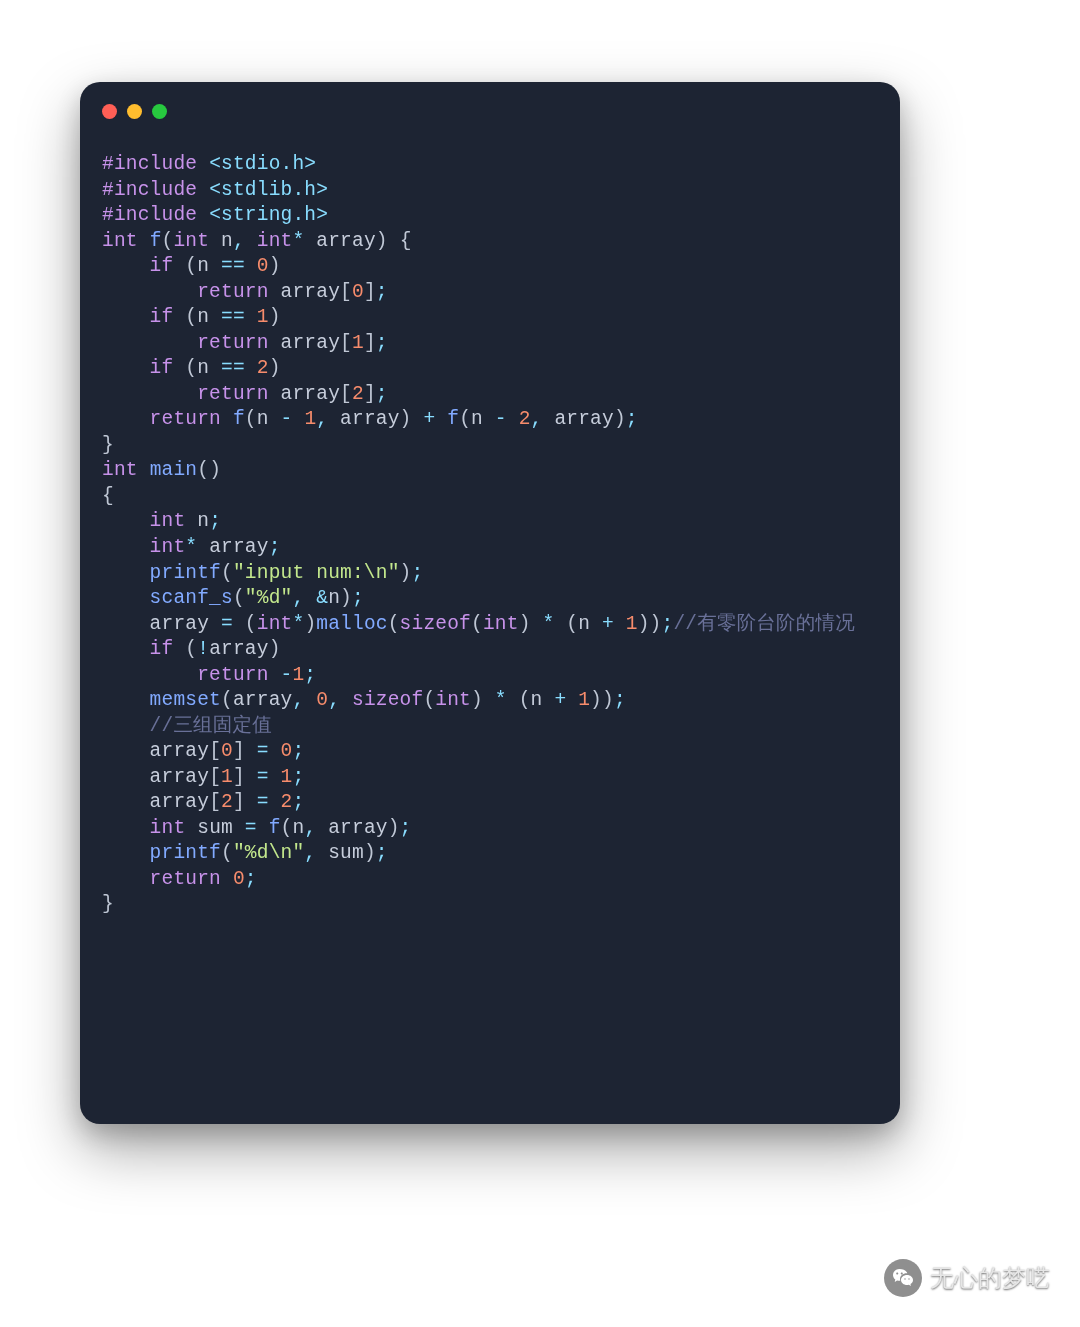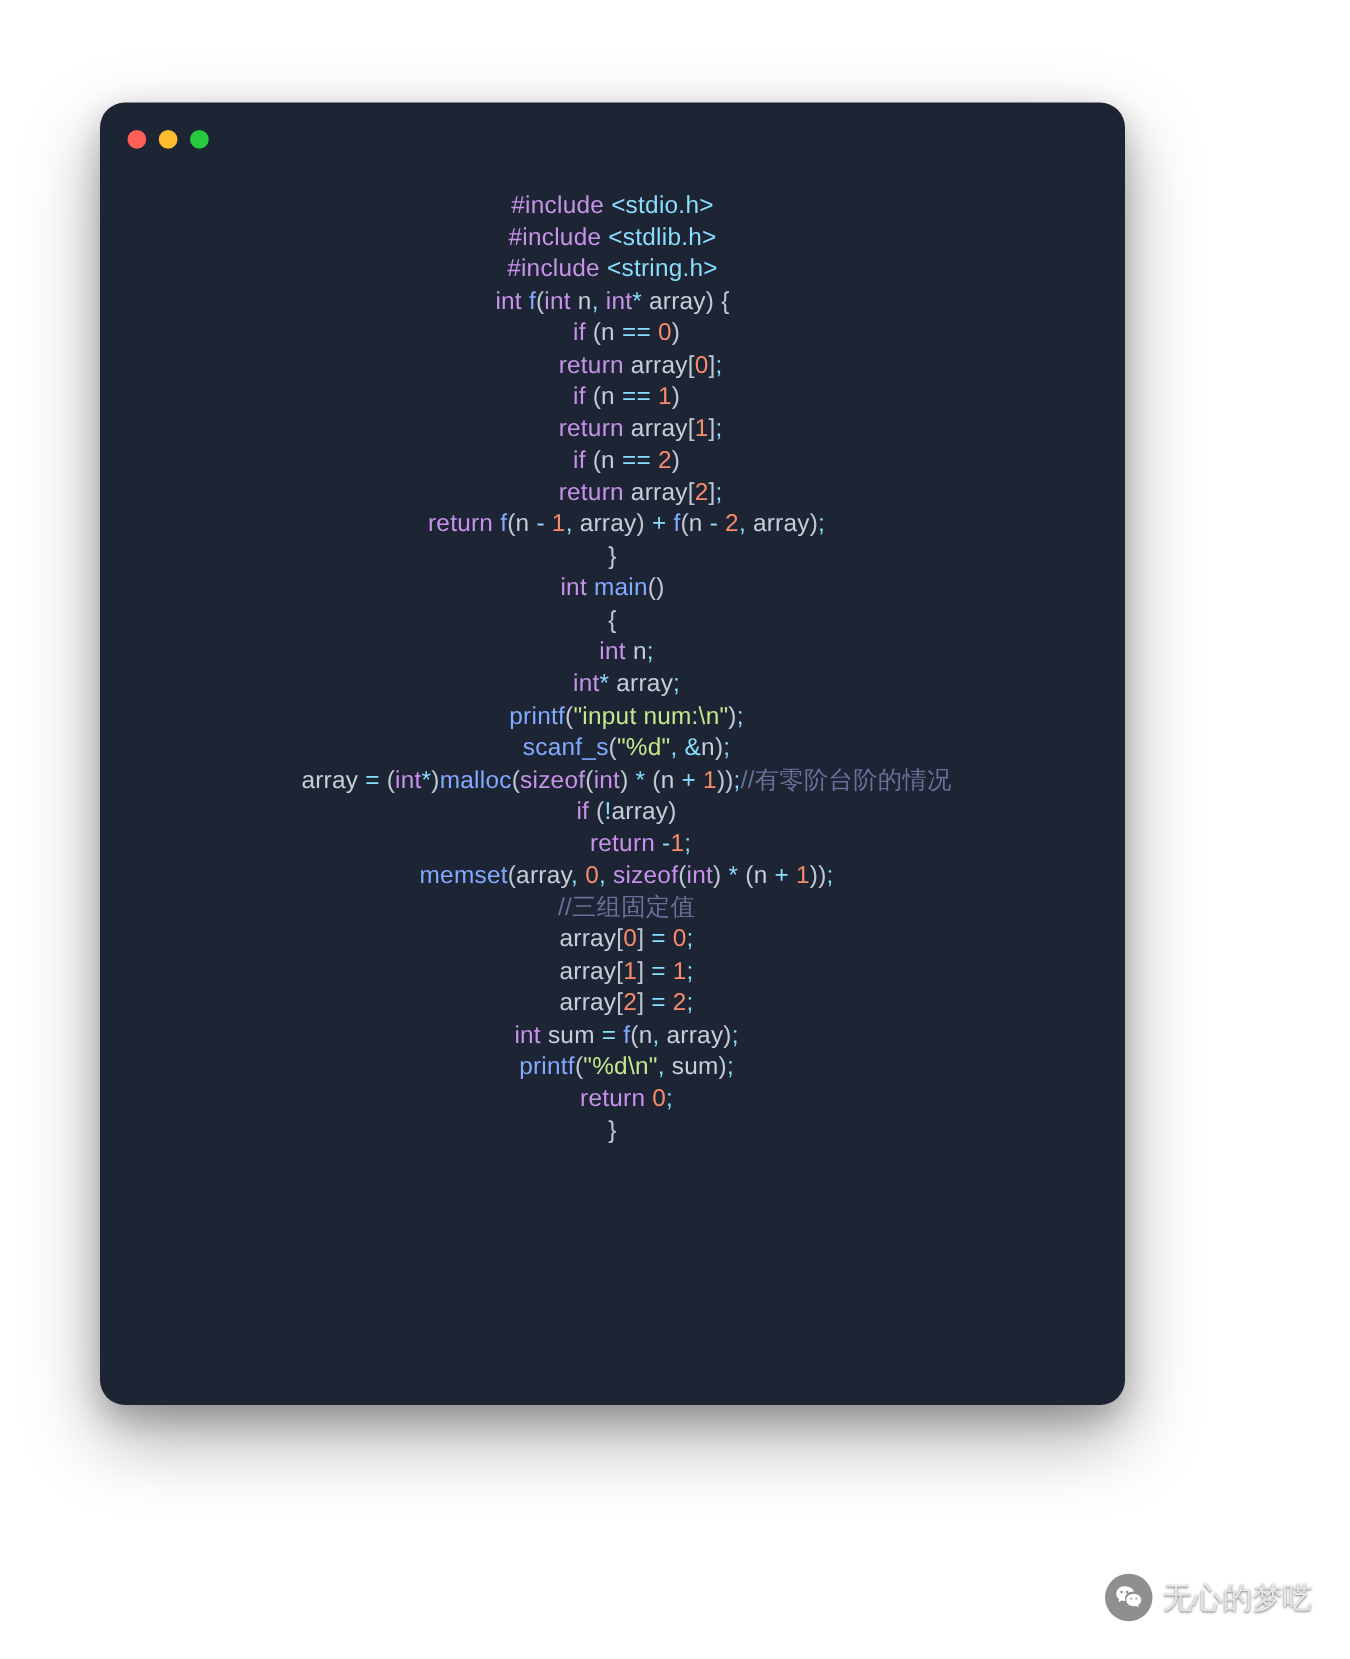--- a/index.html
+++ b/index.html
@@ -9,23 +9,23 @@
     background:#1d2433;border-radius:20px;
     box-shadow:0 25px 60px rgba(0,0,0,0.35),0 10px 25px rgba(0,0,0,0.2);
   }
   .dots{position:absolute;left:22px;top:22px;display:flex;gap:10px;}
   .dot{width:15px;height:15px;border-radius:50%;}
   .dot.red{background:#ff5f56;}
   .dot.yellow{background:#ffbd2e;}
   .dot.green{background:#27c93f;}
   .code{
     position:absolute;left:22px;top:70px;right:22px;bottom:22px;
-    font-family:Liberation Sans, sans-serif;
+    font-family:Liberation Mono, monospace;
     font-size:19.5px;line-height:1.31;white-space:pre;color:#c6cddb;
-    overflow:hidden;letter-spacing:0.2px;font-weight:500;text-align:center;
+    overflow:hidden;letter-spacing:0.2px;font-weight:500;
   }
   
   .pp{color:#c792ea;}      
   .inc{color:#89ddff;}     
   .kw{color:#c792ea;}      
   .fn{color:#82aaff;}      
   .id{color:#c6cddb;}      
   .nm{color:#f78c6c;}      
   .op{color:#89ddff;}      
   .pn{color:#bfc7d5;}      

